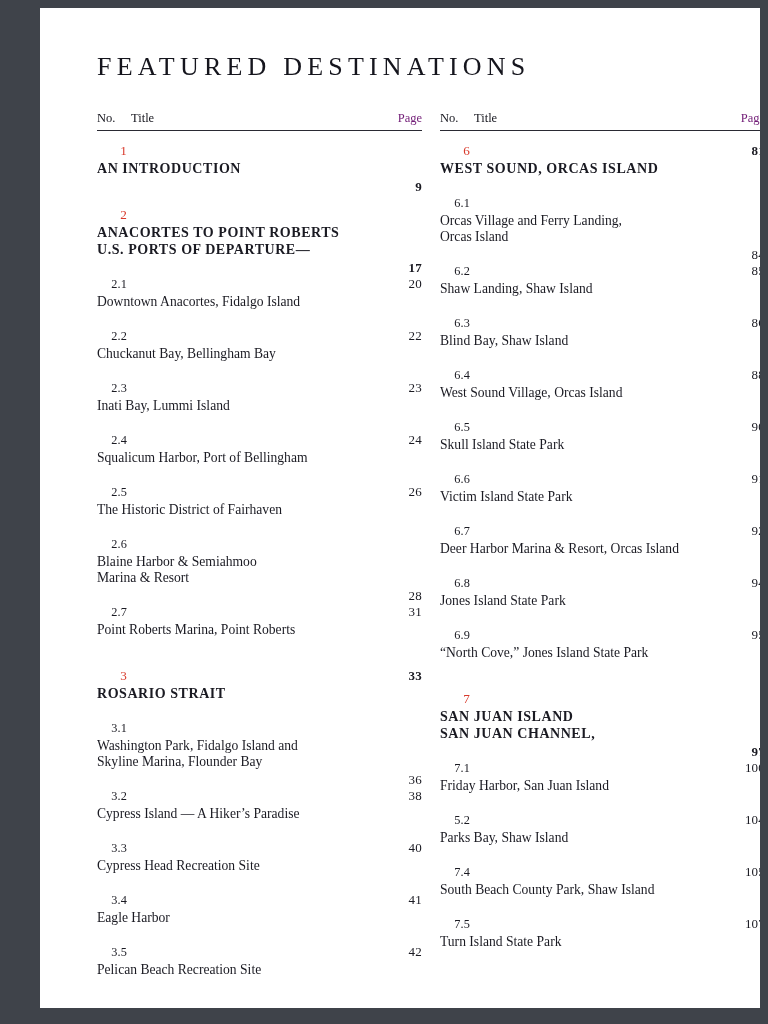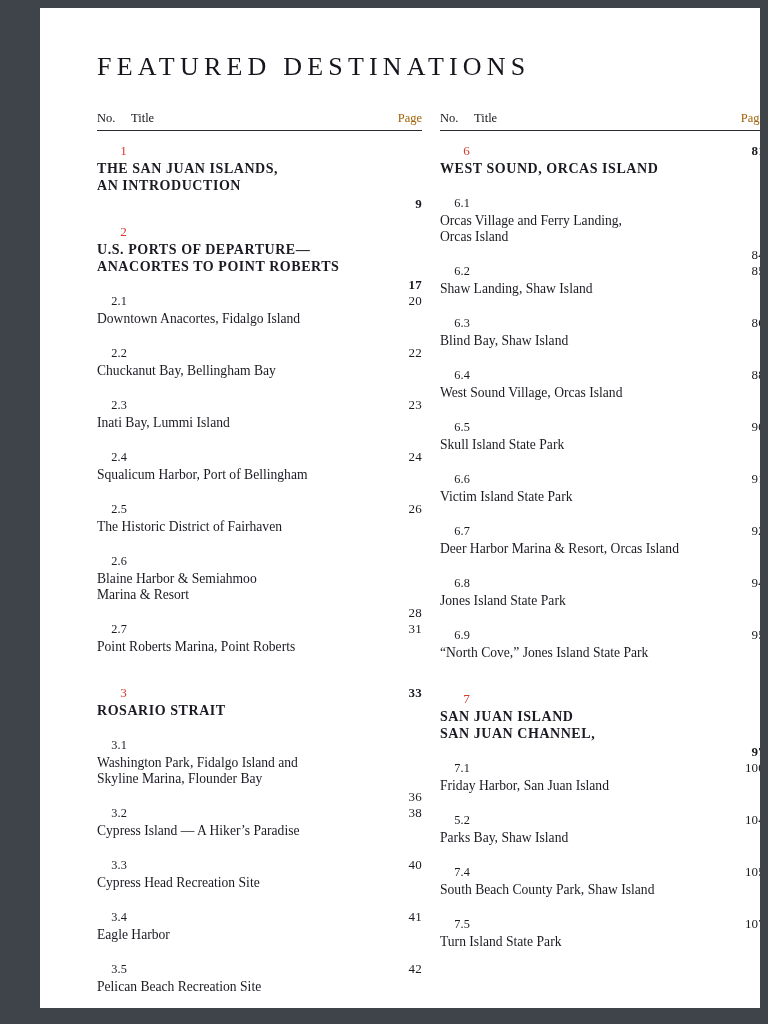--- a/index.html
+++ b/index.html
@@ -71,21 +71,21 @@
     left: 34px;
     top: 0;
     font-size: 12.5px;
     color: #15151d;
   }
   .col-head .h-page {
     position: absolute;
     right: 0;
     top: 0;
     font-size: 12.5px;
-    color: #a16207;
+    color: #701a75;
   }
 
   
   .row {
     position: relative;
     min-height: 16px;
   }
   .row .num {
     position: absolute;
     left: 0;
@@ -147,22 +147,22 @@
 
   <div class="columns">
 
     <div class="col col-left">
       <div class="col-head">
         <span class="h-no">No.</span>
         <span class="h-title">Title</span>
         <span class="h-page">Page</span>
       </div>
       <div class="rows">
-          <div class="row section wrap"><span class="num">1</span><span class="ttl"><span class="ln">THE SAN JUAN ISLANDS,</span><span class="ln">AN INTRODUCTION</span></span><span class="pg">9</span></div>
-          <div class="row section wrap"><span class="num">2</span><span class="ttl"><span class="ln">U.S. PORTS OF DEPARTURE—</span><span class="ln">ANACORTES TO POINT ROBERTS</span></span><span class="pg">17</span></div>
+          <div class="row section wrap"><span class="num">1</span><span class="ttl"><span class="ln">AN INTRODUCTION</span></span><span class="pg">9</span></div>
+          <div class="row section wrap"><span class="num">2</span><span class="ttl"><span class="ln">ANACORTES TO POINT ROBERTS</span><span class="ln">U.S. PORTS OF DEPARTURE—</span></span><span class="pg">17</span></div>
           <div class="row"><span class="num">2.1</span><span class="ttl"><span class="ln">Downtown Anacortes, Fidalgo Island</span></span><span class="pg">20</span></div>
           <div class="row"><span class="num">2.2</span><span class="ttl"><span class="ln">Chuckanut Bay, Bellingham Bay</span></span><span class="pg">22</span></div>
           <div class="row"><span class="num">2.3</span><span class="ttl"><span class="ln">Inati Bay, Lummi Island</span></span><span class="pg">23</span></div>
           <div class="row"><span class="num">2.4</span><span class="ttl"><span class="ln">Squalicum Harbor, Port of Bellingham</span></span><span class="pg">24</span></div>
           <div class="row"><span class="num">2.5</span><span class="ttl"><span class="ln">The Historic District of Fairhaven</span></span><span class="pg">26</span></div>
           <div class="row wrap"><span class="num">2.6</span><span class="ttl"><span class="ln">Blaine Harbor &amp; Semiahmoo</span><span class="ln">Marina &amp; Resort</span></span><span class="pg">28</span></div>
           <div class="row"><span class="num">2.7</span><span class="ttl"><span class="ln">Point Roberts Marina, Point Roberts</span></span><span class="pg">31</span></div>
           <div class="row section"><span class="num">3</span><span class="ttl"><span class="ln">ROSARIO STRAIT</span></span><span class="pg">33</span></div>
           <div class="row wrap"><span class="num">3.1</span><span class="ttl"><span class="ln">Washington Park, Fidalgo Island and</span><span class="ln">Skyline Marina, Flounder Bay</span></span><span class="pg">36</span></div>
           <div class="row"><span class="num">3.2</span><span class="ttl"><span class="ln">Cypress Island — A Hiker’s Paradise</span></span><span class="pg">38</span></div>

